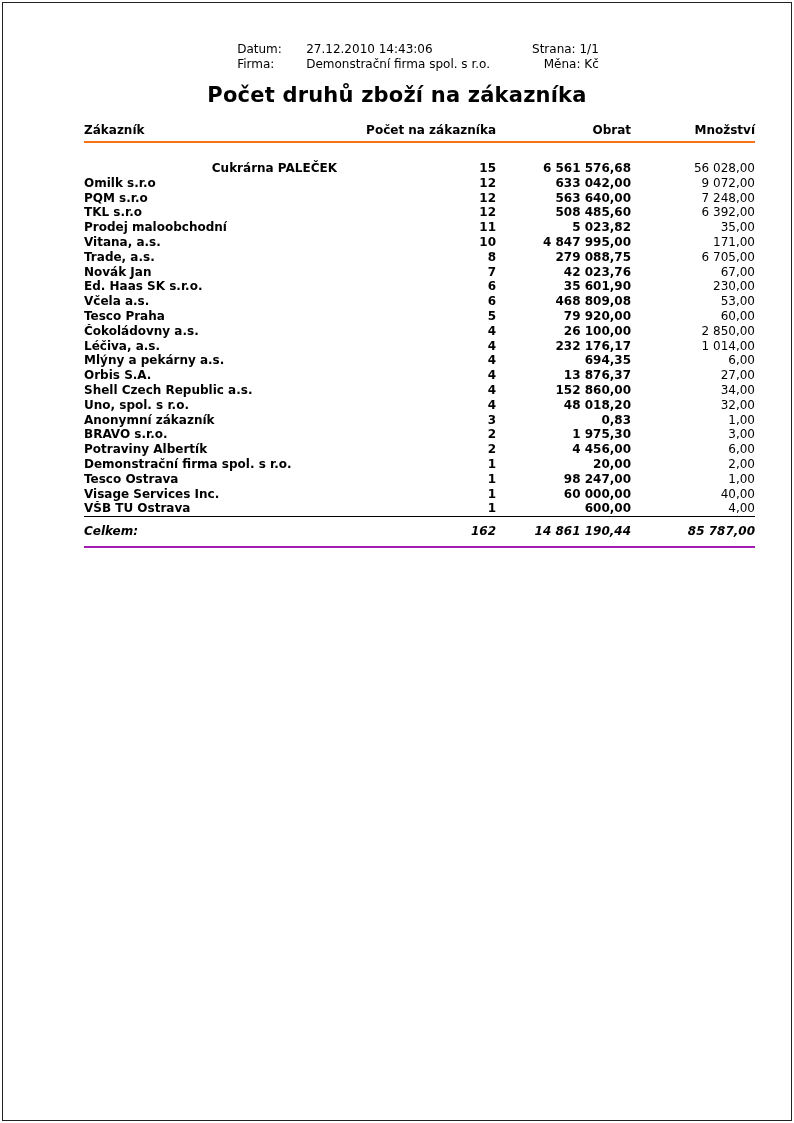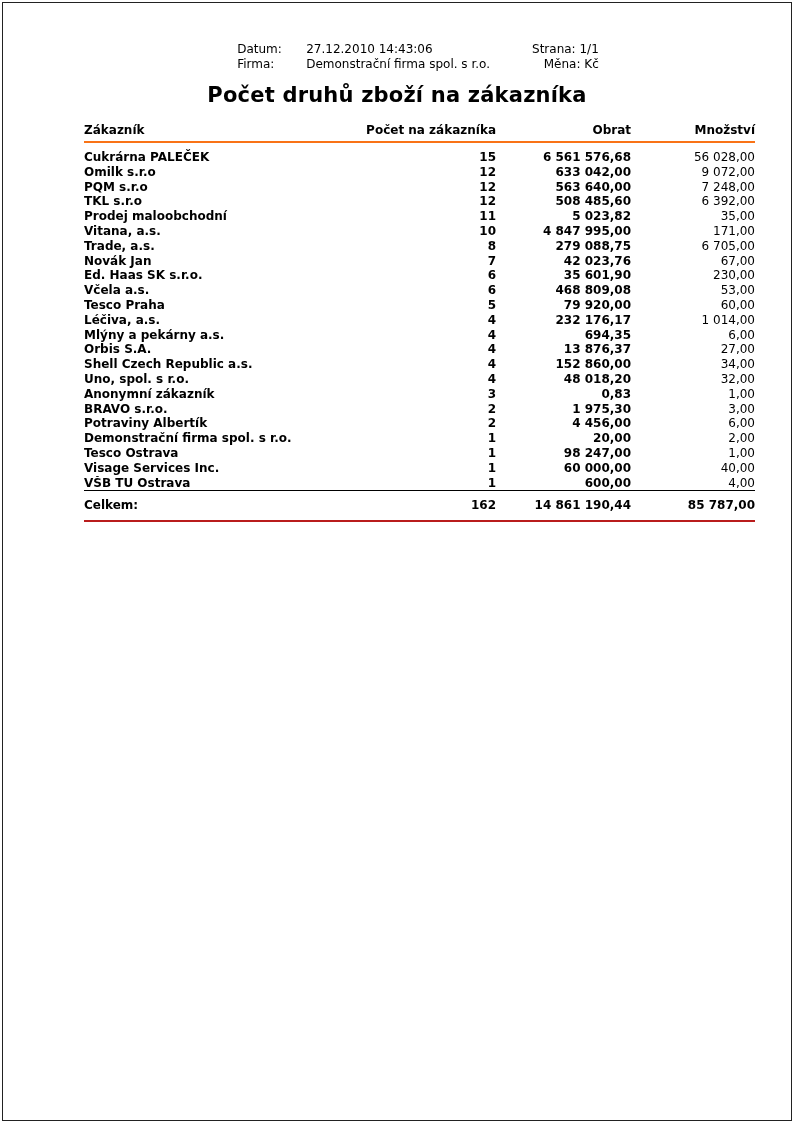--- a/index.html
+++ b/index.html
@@ -62,32 +62,33 @@
     font-weight: bold;
     font-size: 12px;
     text-align: right;
   }
   thead th.c0 { text-align: left; }
   tbody td {
     line-height: 14.8px;
     white-space: nowrap;
     overflow: hidden;
   }
-  tbody tr:first-child td { padding-top: 7px; }
+  tbody tr:first-child td { padding-top: 18px; text-align: right; }
   tbody td.c0 { text-align: left;  font-weight: bold; }
   tbody td.c1 { text-align: right; font-weight: bold; }
   tbody td.c2 { text-align: right; font-weight: bold; }
   tbody td.c3 { text-align: right; font-weight: normal; }
   tfoot td {
     border-top: 1.5px solid #000000;
-    border-bottom: 2px solid #b91c1c;
+    border-bottom: 2px solid #a21caf;
     padding: 7px 0 8px 0;
     font-weight: bold;
     text-align: right;
     white-space: nowrap;
+    font-style: italic;
   }
   tfoot td.c0 { text-align: left; }
 </style>
 </head>
 <body>
 
 <div class="page">
 
   <div class="meta">
     <div class="meta-left">
@@ -185,20 +186,26 @@
             <td class="c2">468 809,08</td>
             <td class="c3">53,00</td>
           </tr>
           <tr>
             <td class="c0">Tesco Praha</td>
             <td class="c1">5</td>
             <td class="c2">79 920,00</td>
             <td class="c3">60,00</td>
           </tr>
           <tr>
+            <td class="c0">Čokoládovny a.s.</td>
+            <td class="c1">4</td>
+            <td class="c2">26 100,00</td>
+            <td class="c3">2 850,00</td>
+          </tr>
+          <tr>
             <td class="c0">Léčiva, a.s.</td>
             <td class="c1">4</td>
             <td class="c2">232 176,17</td>
             <td class="c3">1 014,00</td>
           </tr>
           <tr>
             <td class="c0">Mlýny a pekárny a.s.</td>
             <td class="c1">4</td>
             <td class="c2">694,35</td>
             <td class="c3">6,00</td>

